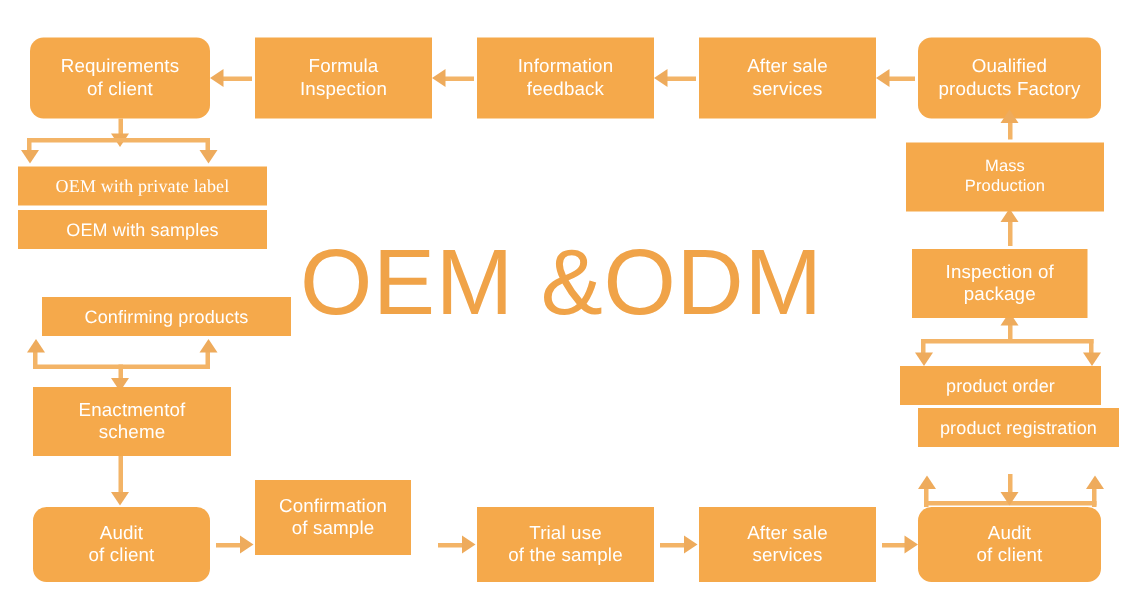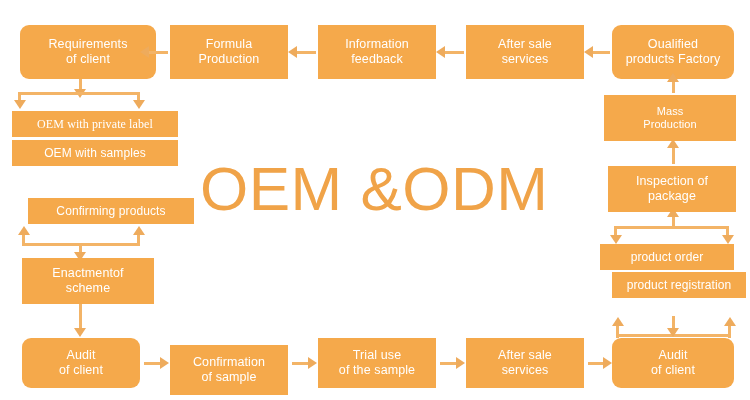--- a/index.html
+++ b/index.html
@@ -53,24 +53,24 @@
   .ah.up    { border-left: 6px solid transparent; border-right: 6px solid transparent; border-bottom: 9px solid #eeab5c; }
   .ah.down  { border-left: 6px solid transparent; border-right: 6px solid transparent; border-top: 9px solid #eeab5c; }
 </style>
 </head>
 <body>
 
 <div id="canvas">
 
   <div class="title" style="left:200px; top:158px;">OEM &amp;ODM</div>
 
-  <div class="node round" style="left:20px;  top:25px;  width:136px; height:54px;">Requirements
+  <div class="node round" style="left:20px;  top:25px;  width:120px; height:54px;">Requirements
 of client</div>
   <div class="node" style="left:170px; top:25px;  width:118px; height:54px;">Formula
-Production</div>
+Inspection</div>
   <div class="node" style="left:318px; top:25px;  width:118px; height:54px;">Information
 feedback</div>
   <div class="node" style="left:466px; top:25px;  width:118px; height:54px;">After sale
 services</div>
   <div class="node round" style="left:612px; top:25px;  width:122px; height:54px;">Oualified
 products Factory</div>
 
   <div class="ln h" style="left:146px; top:50.5px; width:22px;"></div>
   <div class="ah left" style="left:140px; top:46px;"></div>
 
@@ -104,21 +104,21 @@
   <div class="ah down" style="left:74px; top:252px;"></div>
 
   <div class="node" style="left:22px; top:258px; width:132px; height:46px;">Enactmentof
 scheme</div>
 
   <div class="ln v" style="left:78.5px; top:304px; height:26px;"></div>
   <div class="ah down" style="left:74px; top:328px;"></div>
 
   <div class="node round" style="left:22px;  top:338px; width:118px; height:50px;">Audit
 of client</div>
-  <div class="node" style="left:170px; top:345px; width:118px; height:50px;">Confirmation
+  <div class="node" style="left:170px; top:320px; width:104px; height:50px;">Confirmation
 of sample</div>
   <div class="node" style="left:318px; top:338px; width:118px; height:50px;">Trial use
 of the sample</div>
   <div class="node" style="left:466px; top:338px; width:118px; height:50px;">After sale
 services</div>
   <div class="node round" style="left:612px; top:338px; width:122px; height:50px;">Audit
 of client</div>
 
   <div class="ln h" style="left:144px; top:361.5px; width:17px;"></div>
   <div class="ah right" style="left:160px; top:357px;"></div>
@@ -144,21 +144,21 @@
   <div class="node small" style="left:612px; top:272px; width:134px; height:26px;">product registration</div>
 
   <div class="ln v" style="left:671.5px; top:216px; height:12px;"></div>
   <div class="ah up" style="left:667px; top:208px;"></div>
   <div class="ln h" style="left:614px; top:226px; width:115px;"></div>
   <div class="ln v" style="left:614px; top:226px; height:11px;"></div>
   <div class="ah down" style="left:609.5px; top:235px;"></div>
   <div class="ln v" style="left:726px; top:226px; height:11px;"></div>
   <div class="ah down" style="left:721.5px; top:235px;"></div>
 
-  <div class="node" style="left:608px; top:166px; width:128px; height:46px;">Inspection of
+  <div class="node" style="left:608px; top:166px; width:117px; height:46px;">Inspection of
 package</div>
 
   <div class="ln v" style="left:671.5px; top:146px; height:18px;"></div>
   <div class="ah up" style="left:667px; top:139px;"></div>
 
   <div class="node big" style="left:604px; top:95px; width:132px; height:46px;">Mass
 Production</div>
 
   <div class="ln v" style="left:671.5px; top:80px; height:13px;"></div>
   <div class="ah up" style="left:667px; top:73px;"></div>

